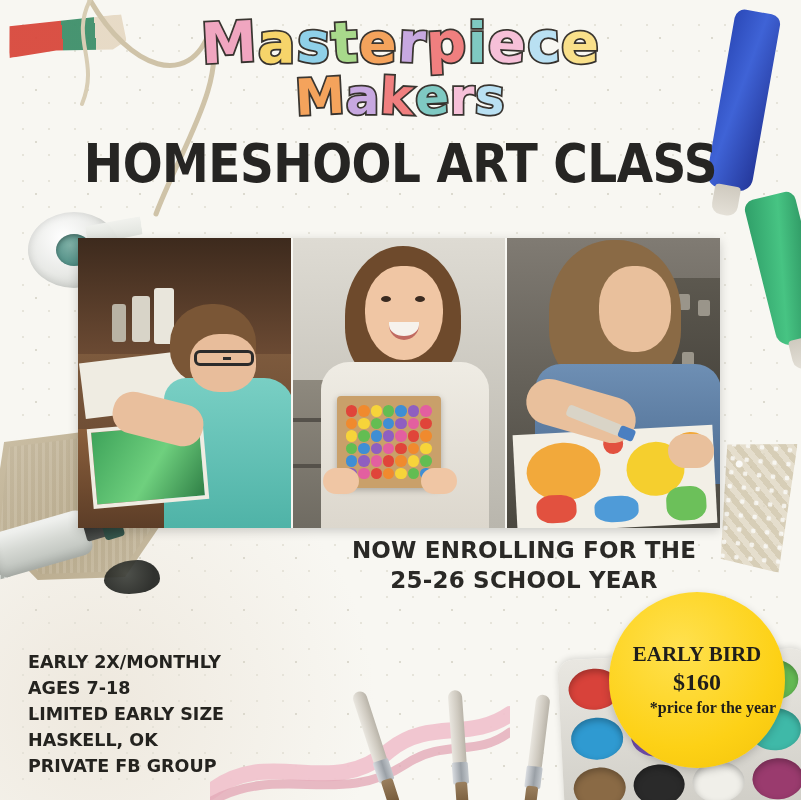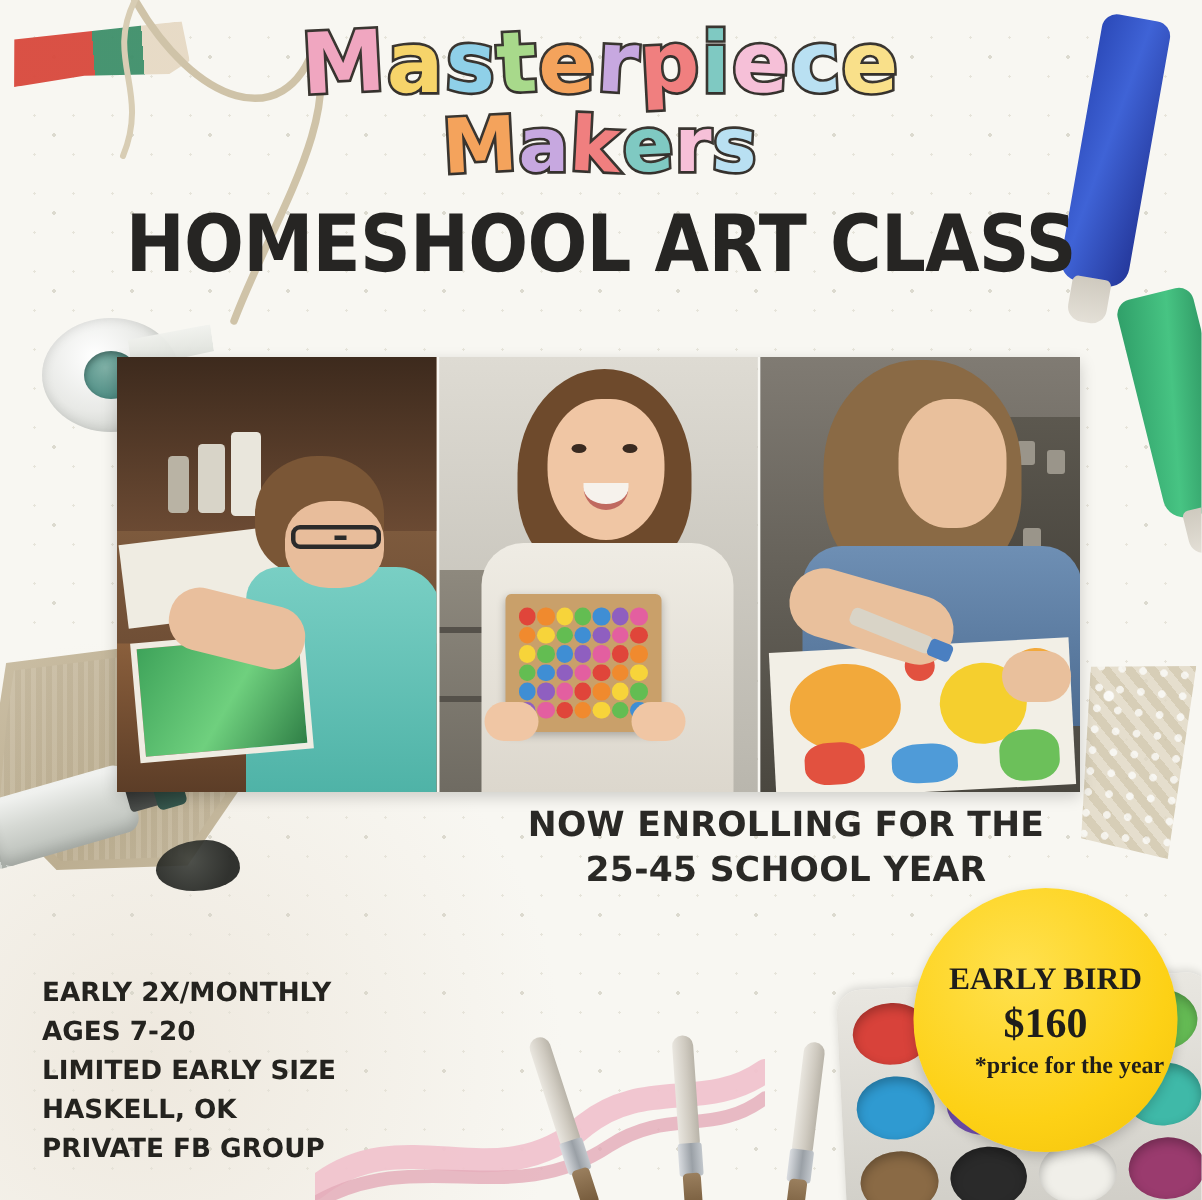--- a/index.html
+++ b/index.html
@@ -273,21 +273,21 @@
   .badge {
     position:absolute; right: 16px; top: 592px; width: 176px; height: 176px;
     border-radius: 50%;
     background: radial-gradient(circle at 40% 32%, #ffe14f 0%, #fdd116 62%, #f2c20a 100%);
     box-shadow: 0 3px 8px rgba(0,0,0,.18);
     display:flex; flex-direction:column; align-items:center; justify-content:center;
     text-align:right; color:#1f1e1b;
     font-family: Liberation Serif, serif;
   }
   .badge .b1 { font-size: 21px; font-weight: bold; line-height: 1.05; }
-  .badge .b2 { font-size: 28px; font-weight: bold; margin-top: 4px; }
+  .badge .b2 { font-size: 24px; font-weight: bold; margin-top: 4px; }
   .badge .b3 { font-size: 16px; font-weight: bold; margin-top: 3px; line-height: 1.12; margin-left: 32px; }
 </style>
 </head>
 <body>
 
 <div class="poster">
   <div class="grid"></div>
 
   <div class="tape-top-left"></div>
   <div class="string">
@@ -475,25 +475,25 @@
           <b style="left: 160px; top: 6px; width: 34px; height: 28px; background: rgb(242, 169, 59); border-radius: 50%;"></b>
           <b style="left: 90px; top: 4px; width: 20px; height: 20px; background: rgb(226, 81, 63); border-radius: 50%;"></b>
         </div>
       <div class="arm"></div>
       <div class="brush"></div>
       <div class="hand2"></div>
     </div>
 
   </div>
 
-  <div class="enroll">NOW ENROLLING FOR THE 25-45 SCHOOL YEAR</div>
+  <div class="enroll">NOW ENROLLING FOR THE 25-26 SCHOOL YEAR</div>
 
   <div class="details">
     <div>EARLY 2X/MONTHLY</div>
-    <div>AGES 7-20</div>
+    <div>AGES 7-18</div>
     <div>LIMITED EARLY SIZE</div>
     <div>HASKELL, OK</div>
     <div>PRIVATE FB GROUP</div>
   </div>
 
   <div class="badge">
     <div class="b1">EARLY BIRD</div>
     <div class="b2">$160</div>
     <div class="b3">*price for the year</div>
   </div>

